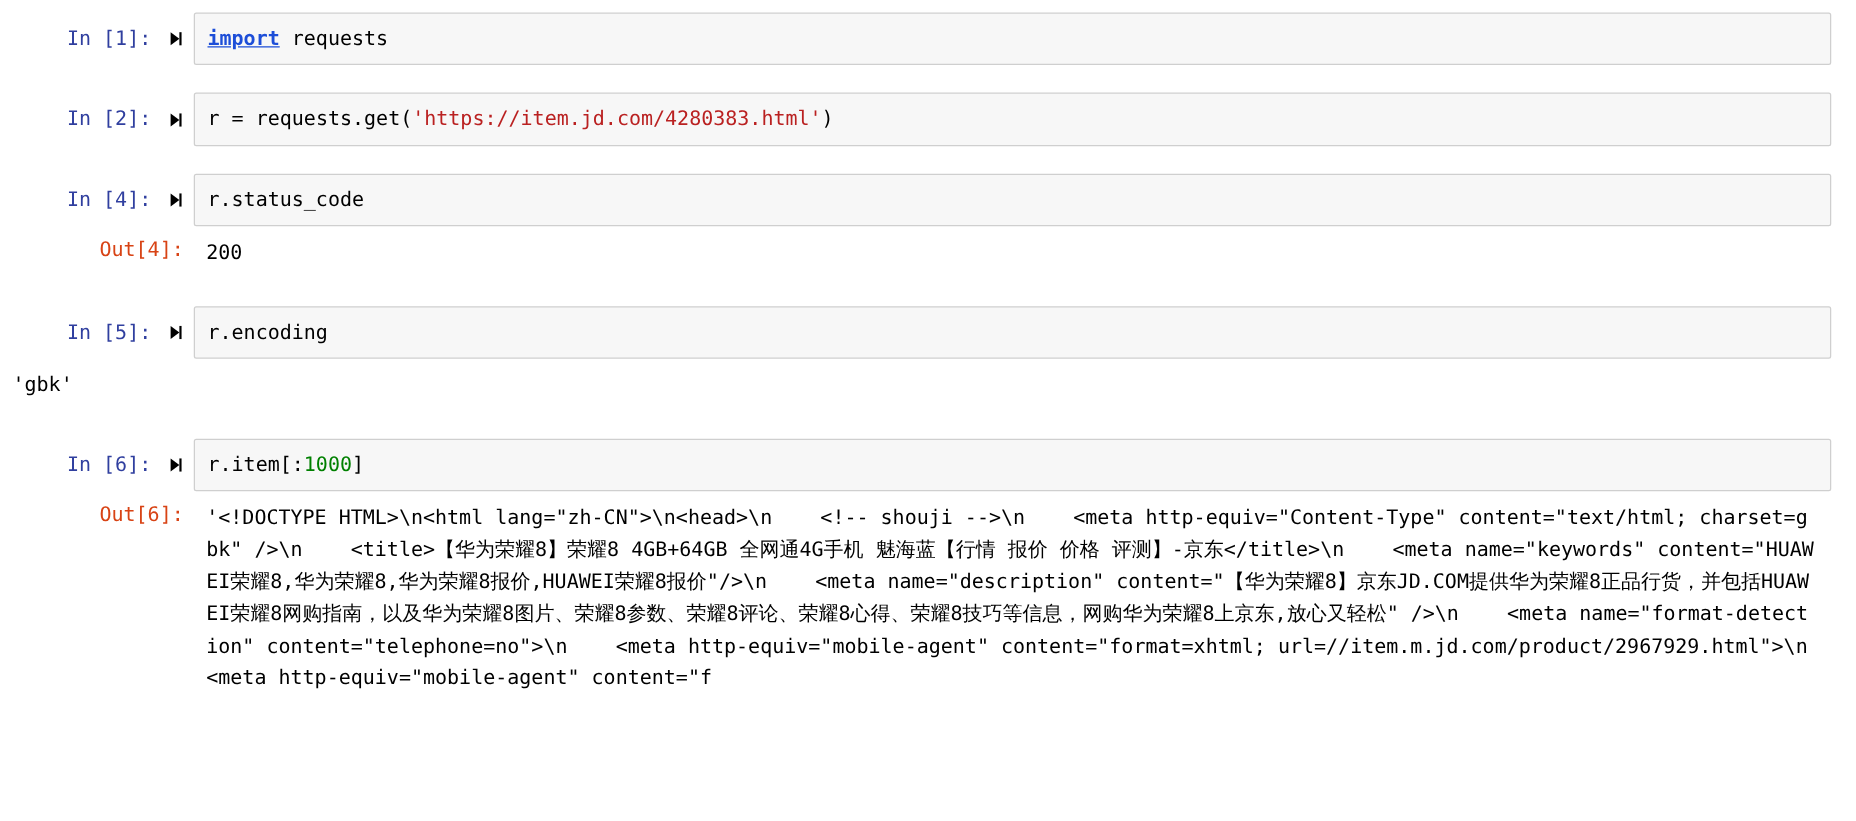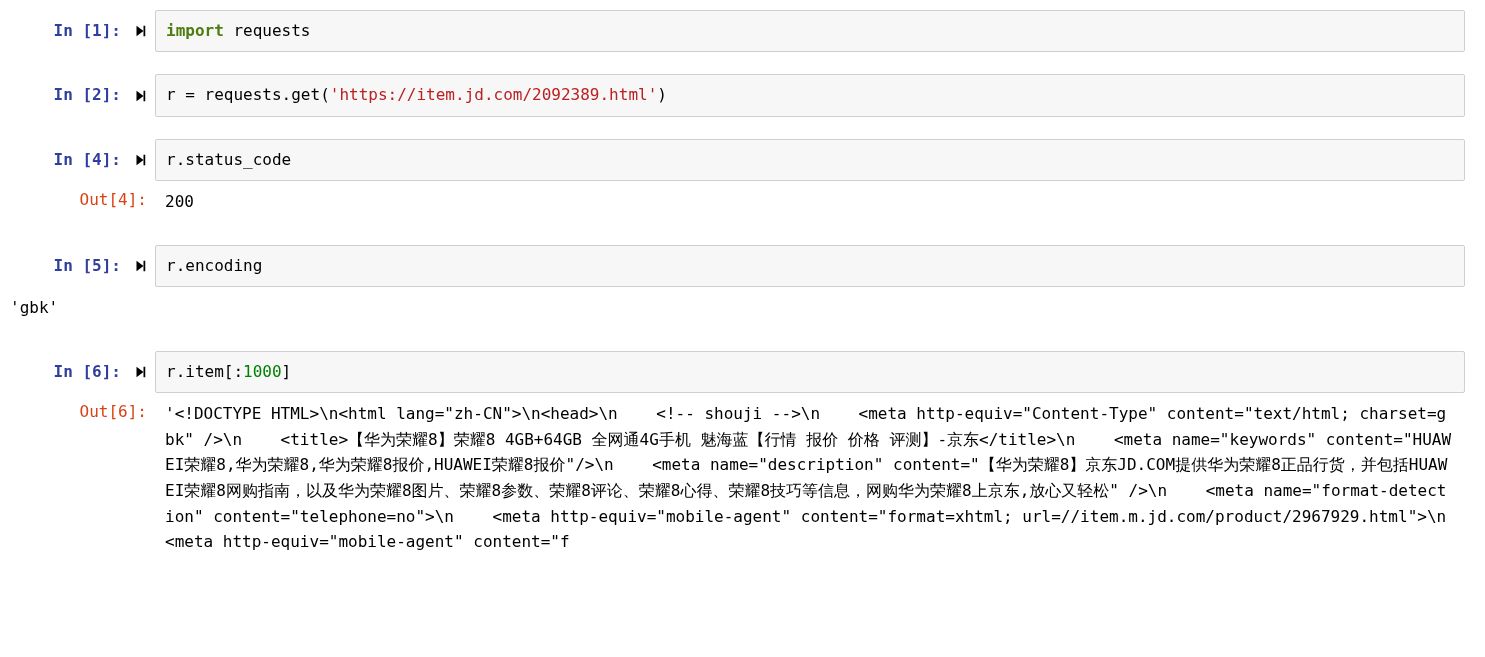--- a/index.html
+++ b/index.html
@@ -23,21 +23,21 @@
     padding-right: 8px;
     padding-top: 10px;
     font-family: "DejaVu Sans Mono", monospace;
     display: flex;
     justify-content: flex-end;
     align-items: center;
     gap: 12px;
   }
   .prompt-area.out-prompt { padding-top: 4px; }
   .prompt-label { letter-spacing: 0; }
-  .in-color { color: #303F9F; font-weight: bold; }
+  .in-color { color: #303F9F; }
   .out-color { color: #D84315; }
   .run-icon {
     display: inline-flex;
     align-items: center;
     color: #000;
   }
   .run-icon svg { width: 14px; height: 14px; }
   .input-area {
     flex: 1;
     background: #F7F7F7;
@@ -49,21 +49,21 @@
     word-break: break-all;
   }
   .output-area {
     flex: 1;
     padding: 4px 10px 8px 10px;
     font-family: "DejaVu Sans Mono", "Courier New", monospace;
     white-space: pre-wrap;
     word-break: break-all;
     line-height: 1.6;
   }
-  .tok-keyword { color: #4d7c0f; font-weight: bold; }
+  .tok-keyword { color: #1d4ed8; font-weight: bold; text-decoration: underline; }
   .tok-string  { color: #BA2121; }
   .tok-number  { color: #008000; }
   .cell-group { margin-bottom: 22px; }
 </style>
 </head>
 <body>
 
 <div id="notebook">
     <div class="cell-group">
       <div class="cell">
@@ -83,21 +83,21 @@
       <div class="cell">
         <div class="prompt-area">
           <span class="prompt-label in-color">In [2]:</span>
           <span class="run-icon">
             <svg viewBox="0 0 16 16" fill="currentColor">
               <path d="M4 2 L4 14 L12 8 Z"></path>
               <rect x="12" y="2" width="2" height="12"></rect>
             </svg>
           </span>
         </div>
-        <div class="input-area"><span>r </span><span>=</span><span> requests.get(</span><span class="tok-string">'https://item.jd.com/2092389.html'</span><span>)</span></div>
+        <div class="input-area"><span>r </span><span>=</span><span> requests.get(</span><span class="tok-string">'https://item.jd.com/4280383.html'</span><span>)</span></div>
       </div>
     </div>
     <div class="cell-group">
       <div class="cell">
         <div class="prompt-area">
           <span class="prompt-label in-color">In [4]:</span>
           <span class="run-icon">
             <svg viewBox="0 0 16 16" fill="currentColor">
               <path d="M4 2 L4 14 L12 8 Z"></path>
               <rect x="12" y="2" width="2" height="12"></rect>

